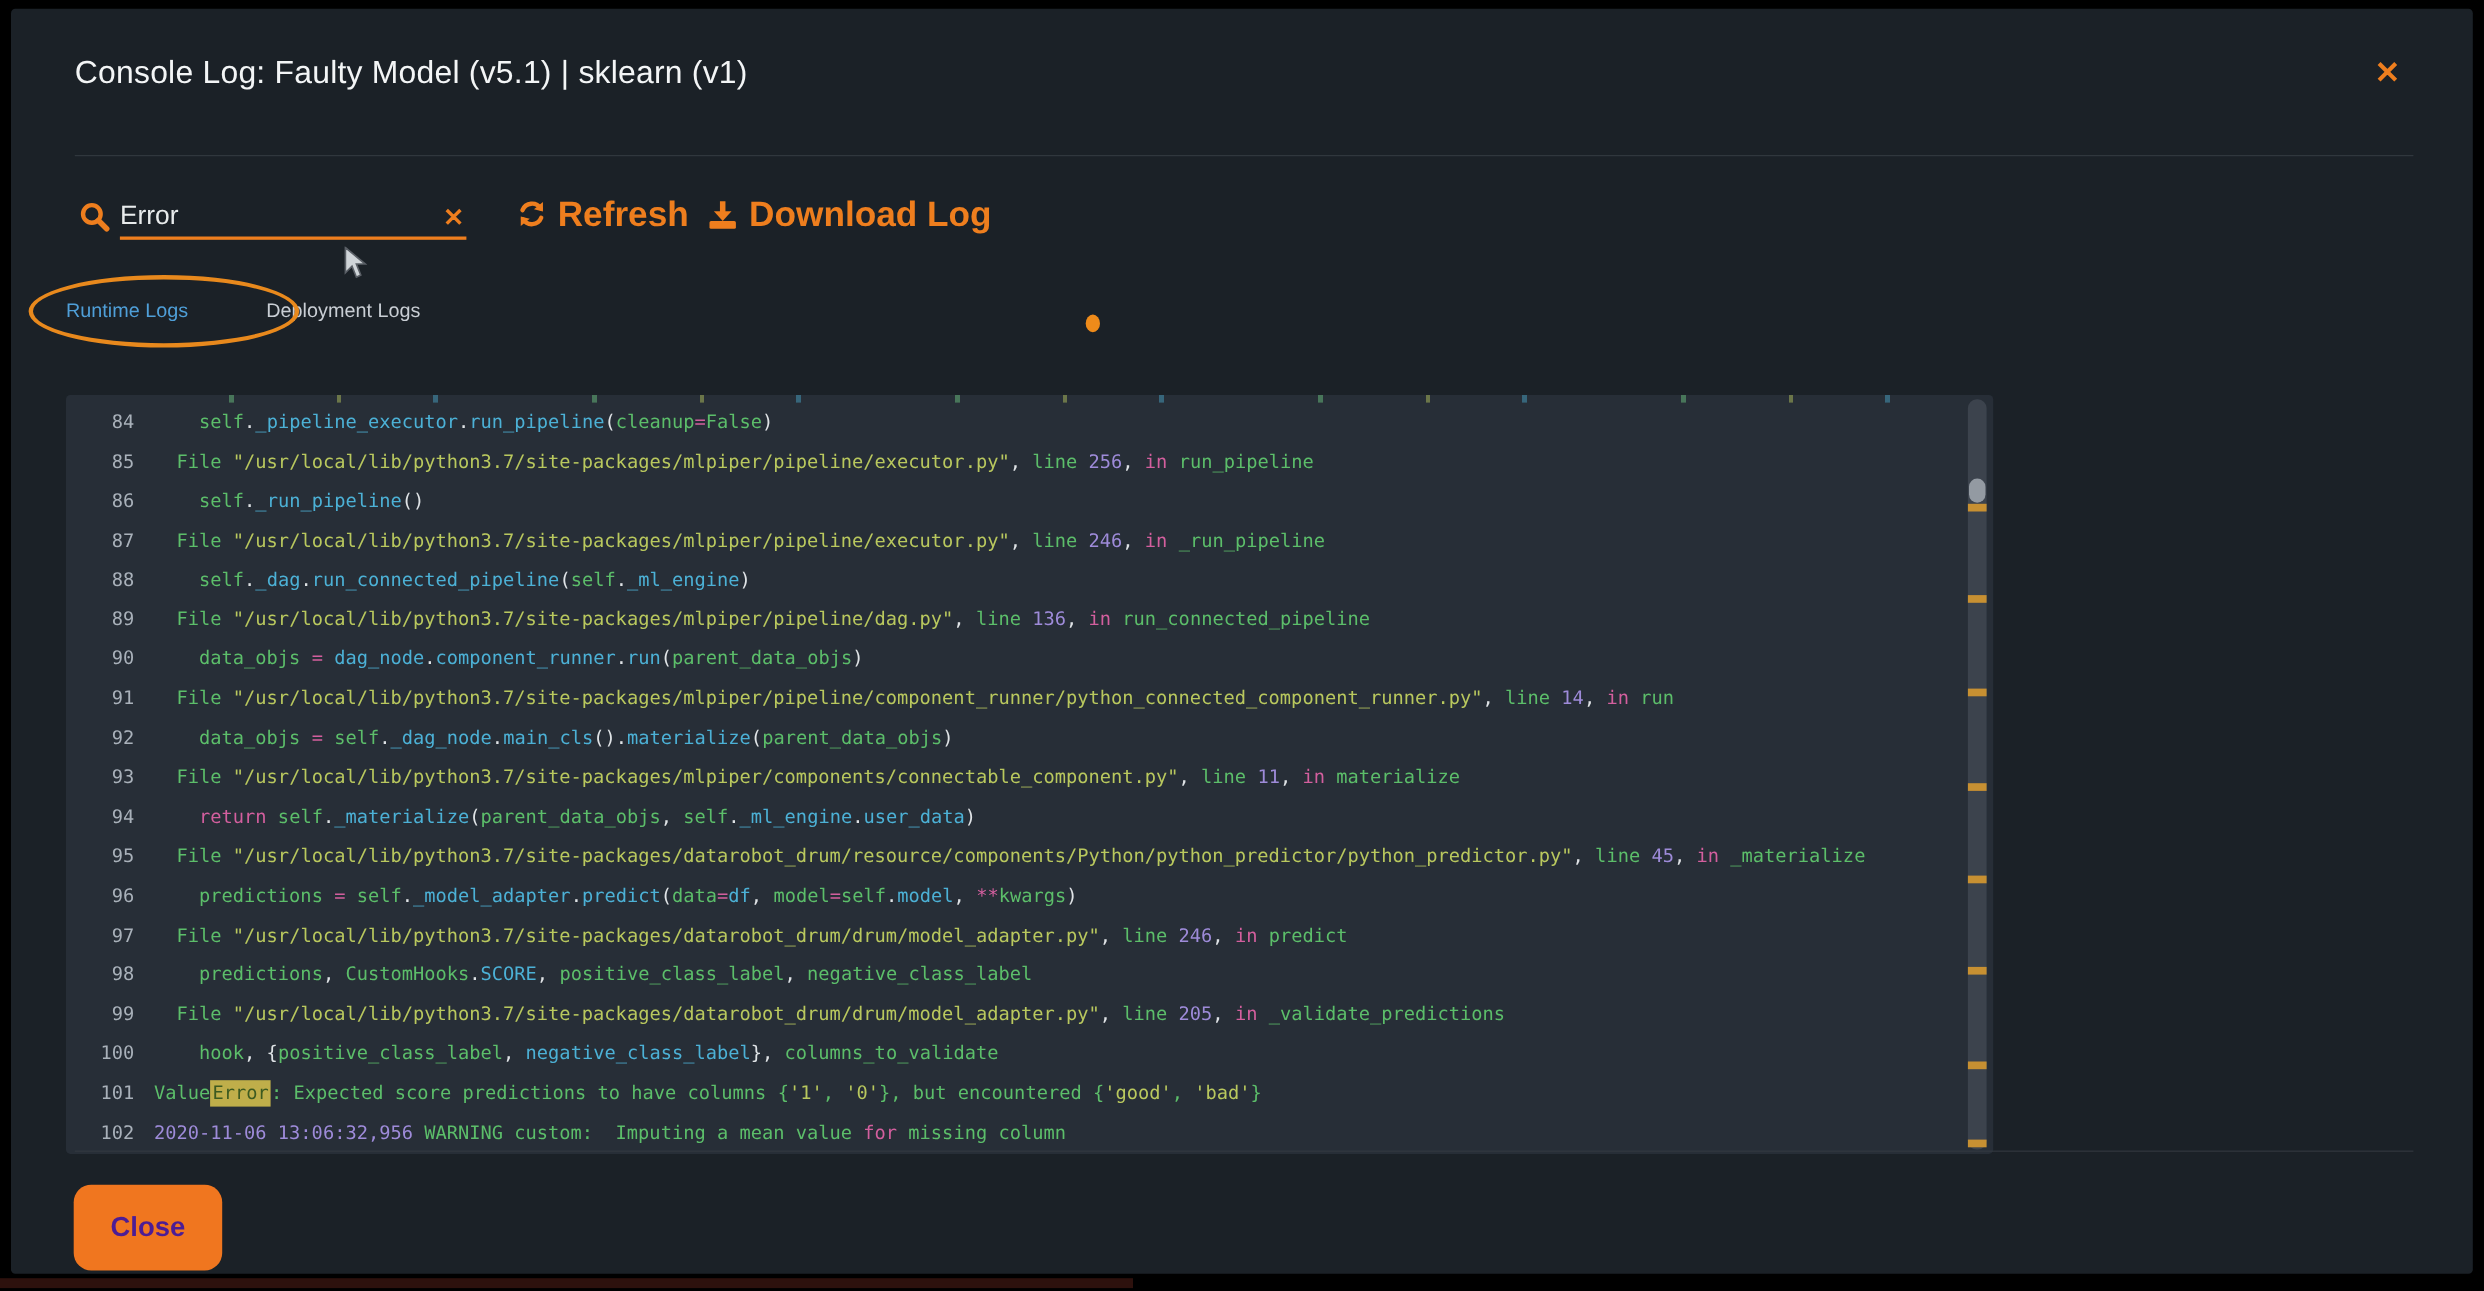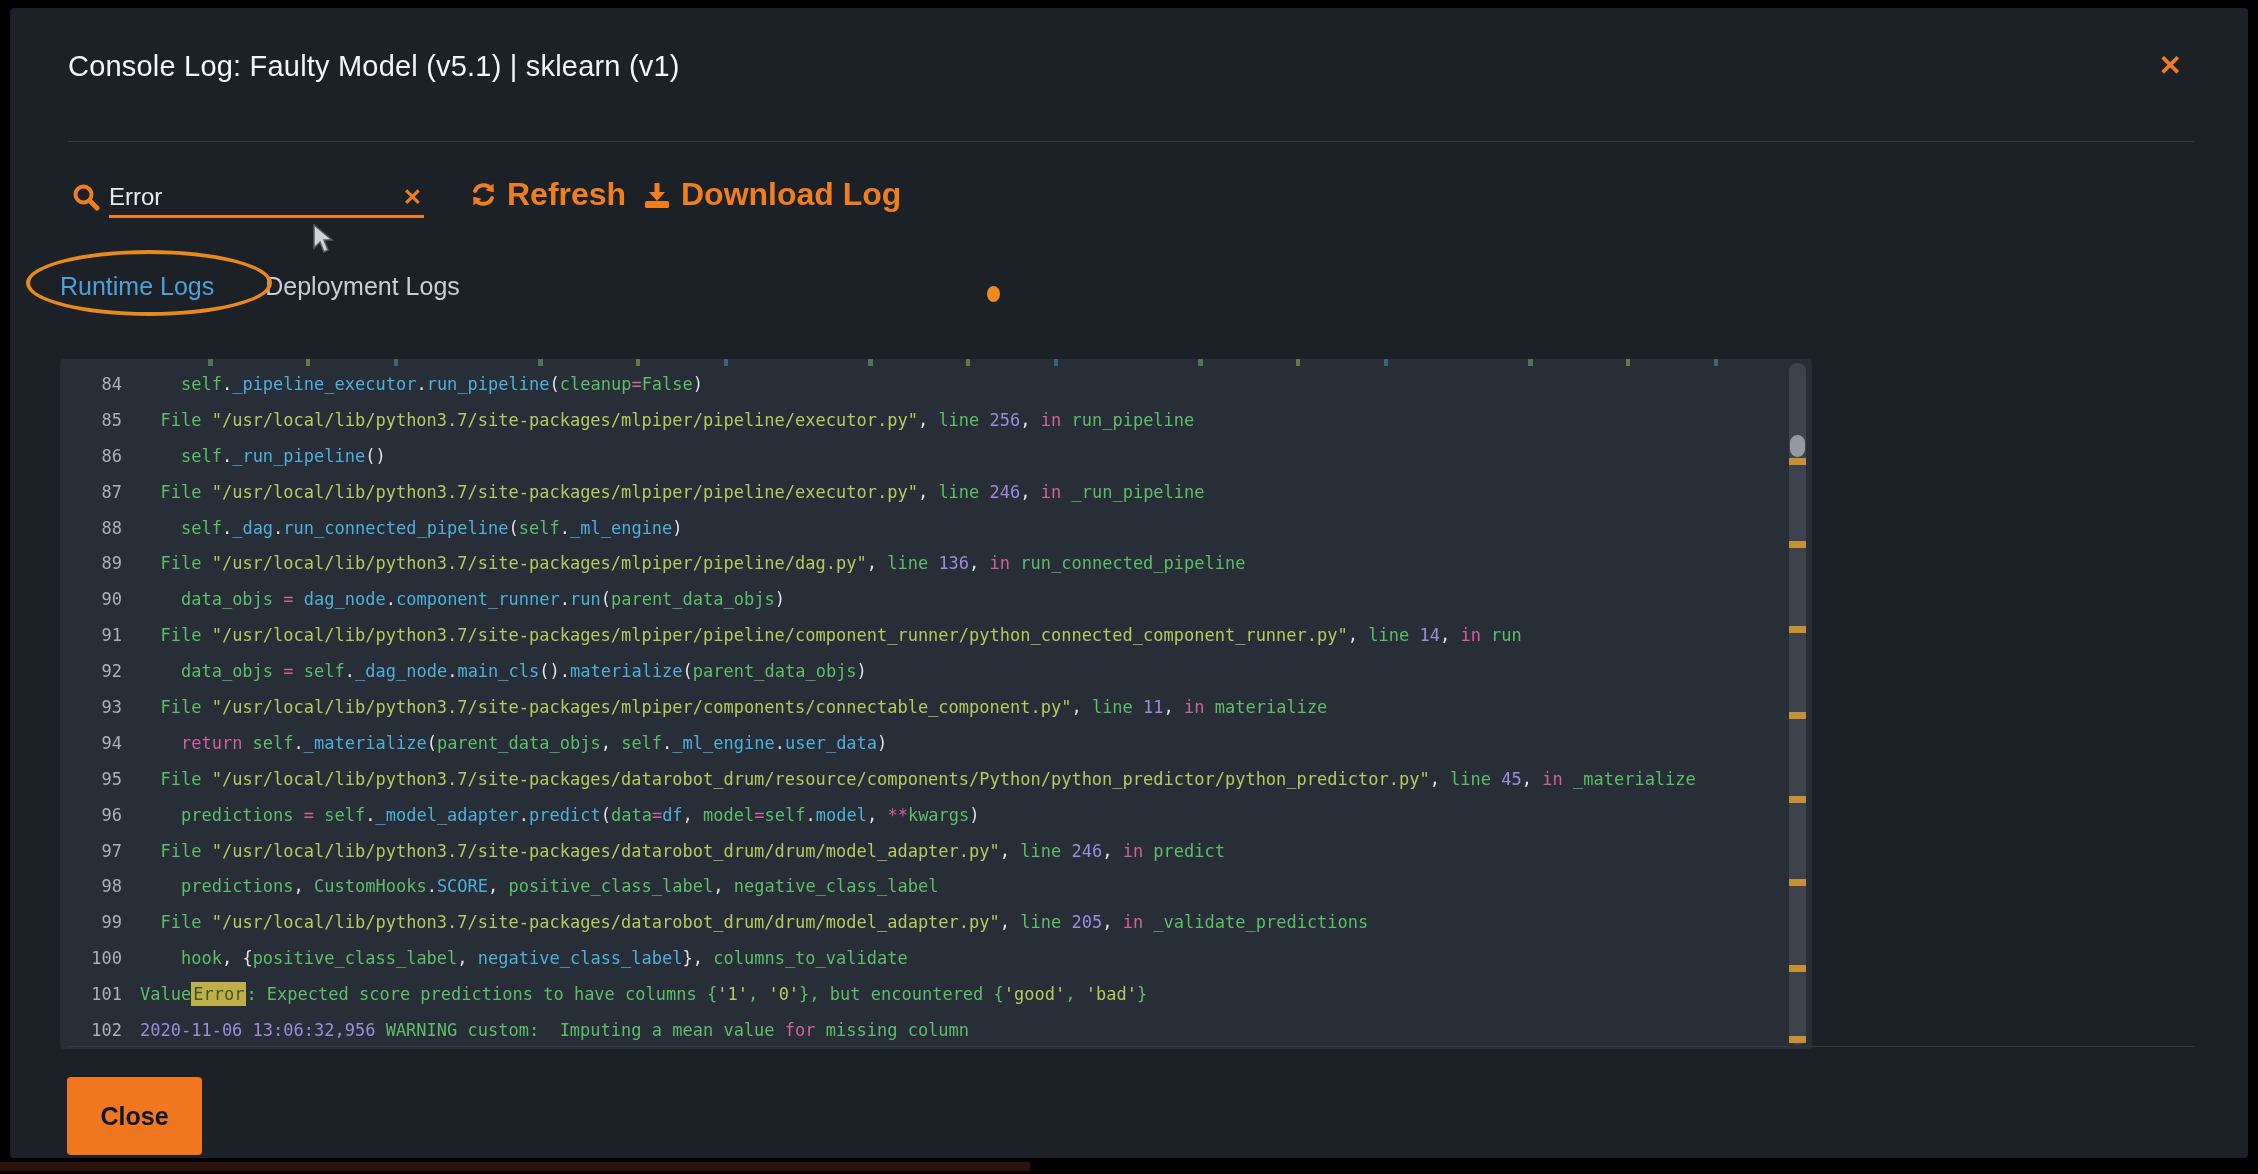--- a/index.html
+++ b/index.html
@@ -31,21 +31,21 @@
   .clear-x{color:var(--accent_orange);font-size:23px;font-weight:bold;cursor:pointer;padding:0 2px;}
   .tool-btn{position:absolute;top:168px;display:flex;align-items:center;gap:10px;cursor:pointer;
     color:var(--accent_orange);font-size:32px;font-weight:bold;}
   .tool-btn.refresh{left:460px;}
   .tool-btn.download{left:633px;}
 
   
   .cursor{position:absolute;left:302px;top:216px;}
 
   
-  .tabs{position:absolute;left:50px;top:264px;display:flex;gap:51px;font-size:25px;}
+  .tabs{position:absolute;left:50px;top:264px;display:flex;gap:71px;font-size:18px;}
   .tab{cursor:pointer;}
   .tab.active{color:var(--tab_active_blue);}
   .tab.inactive{color:var(--tab_inactive);}
   .tab-ellipse{position:absolute;left:16px;top:242px;width:246px;height:66px;
     border:4px solid var(--annotation_orange);border-radius:50%;pointer-events:none;}
   .annotation-dot{position:absolute;left:977px;top:278px;width:13px;height:16px;
     border-radius:50%;background:#ef8b1a;}
 
   
   .logbox{position:absolute;left:50px;top:310px;width:1752px;height:690px;
@@ -67,21 +67,21 @@
 
   .scrollbar{position:absolute;right:6px;top:4px;bottom:4px;width:17px;
     background:var(--scroll_track);border-radius:8px;}
   .scroll-thumb{position:absolute;left:1px;right:1px;top:10.5%;height:22px;
     background:var(--scroll_thumb);border-radius:10px;}
   .scroll-mark{position:absolute;left:0;right:0;height:7px;background:var(--scroll_mark);}
 
   
   .footer-divider{position:absolute;left:58px;right:54px;top:1038px;height:1px;background:var(--divider);}
   .close-btn{position:absolute;left:57px;top:1069px;width:135px;height:78px;
-    background:var(--close_button_bg);border:none;border-radius:4px;color:#0f172a;
+    background:var(--close_button_bg);border:none;border-radius:16px;color:#4c1d95;
     font-size:25px;font-weight:bold;font-family:"Liberation Sans",sans-serif;cursor:pointer;}
   .red-strip{position:absolute;left:0;bottom:3px;width:1030px;height:9px;background:#2d110d;}
 </style>
 </head>
 <body>
 
 <div class="modal">
 
   <div class="modal-title">Console Log: Faulty Model (v5.1) | sklearn (v1)</div>
   <div class="close-x">✕</div>

